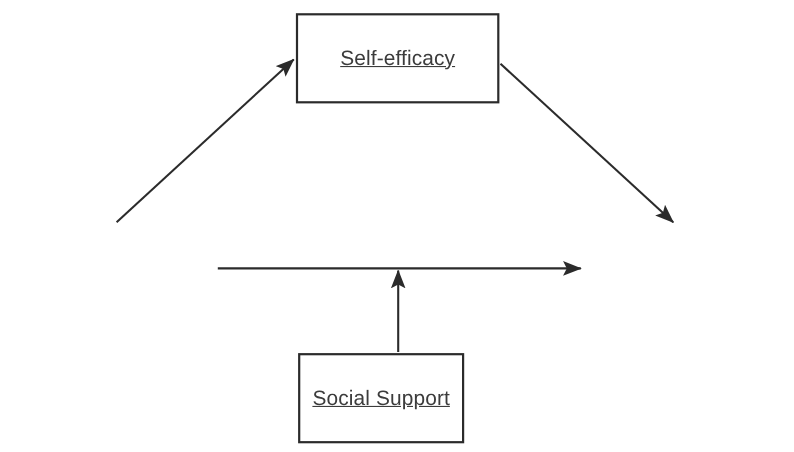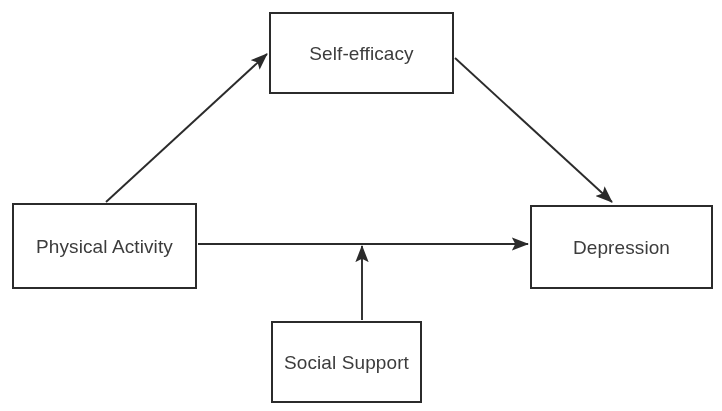--- a/index.html
+++ b/index.html
@@ -33,20 +33,21 @@
     justify-content: center;
     z-index: 2;
   }
   .node-label {
     color: #3c3c3c;
     font-size: 19px;
     line-height: 1;
     letter-spacing: 0.1px;
     white-space: nowrap;
     font-family: "Liberation Sans", sans-serif;
+    text-decoration: underline;
   }
   
   #node-self-efficacy   { left: 269px; top: 12px;  width: 185px; height: 82px; }
   #node-physical-activity { left: 12px;  top: 203px; width: 185px; height: 86px; }
   #node-depression      { left: 530px; top: 205px; width: 183px; height: 84px; }
   #node-social-support  { left: 271px; top: 321px; width: 151px; height: 82px; }
 </style>
 </head>
 <body>
 
@@ -65,25 +66,19 @@
 
     <line x1="198" y1="244" x2="528" y2="244" stroke="#2b2b2b" stroke-width="1.9" marker-end="url(#arrowhead)"></line>
 
     <line x1="362" y1="320" x2="362" y2="246" stroke="#2b2b2b" stroke-width="1.9" marker-end="url(#arrowhead)"></line>
   </svg>
 
   <div class="node-box" id="node-self-efficacy">
     <span class="node-label">Self-efficacy</span>
   </div>
 
-  <div class="node-box" id="node-physical-activity">
-    <span class="node-label">Physical Activity</span>
-  </div>
 
-  <div class="node-box" id="node-depression">
-    <span class="node-label">Depression</span>
-  </div>
 
   <div class="node-box" id="node-social-support">
     <span class="node-label">Social Support</span>
   </div>
 
 </div>
 
 </body></html>

